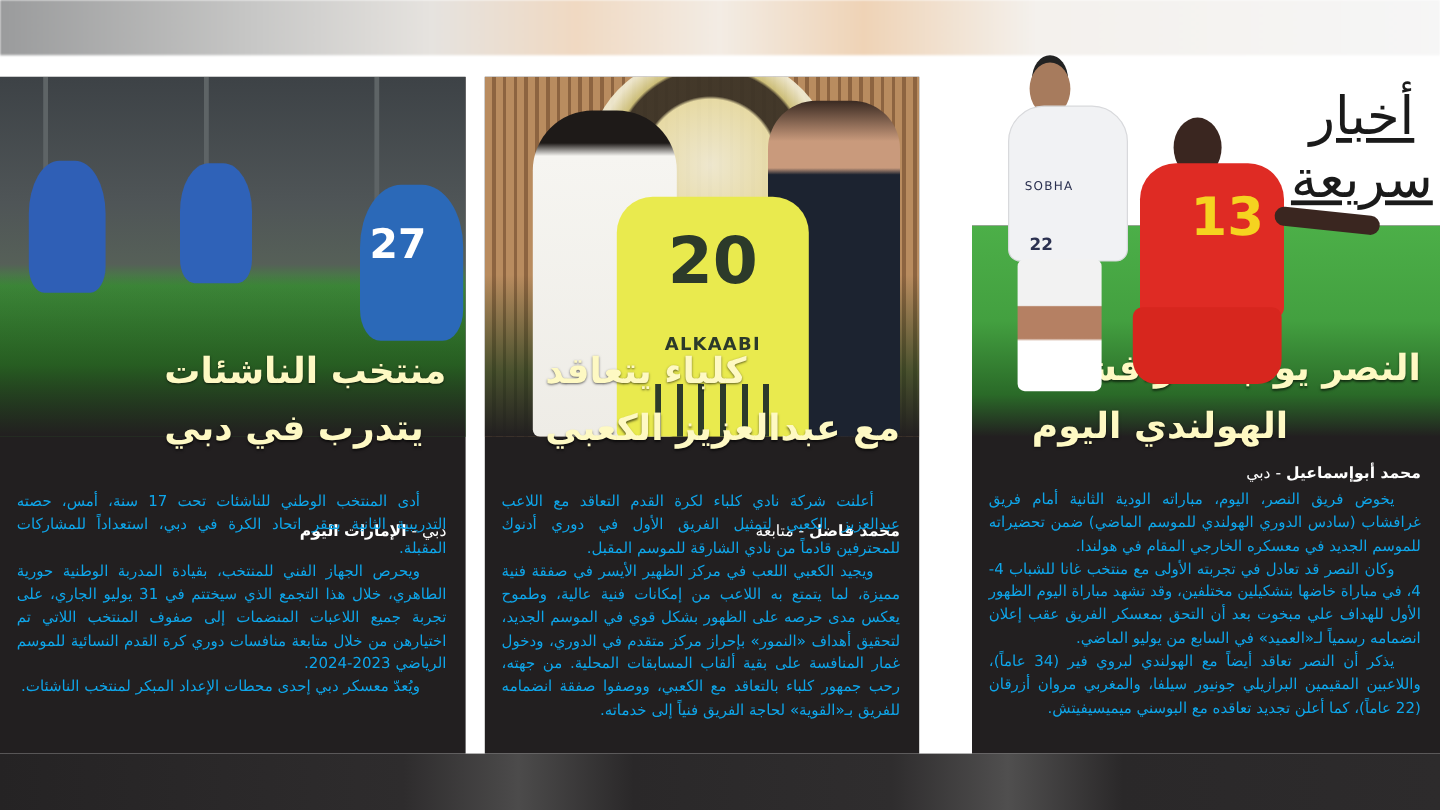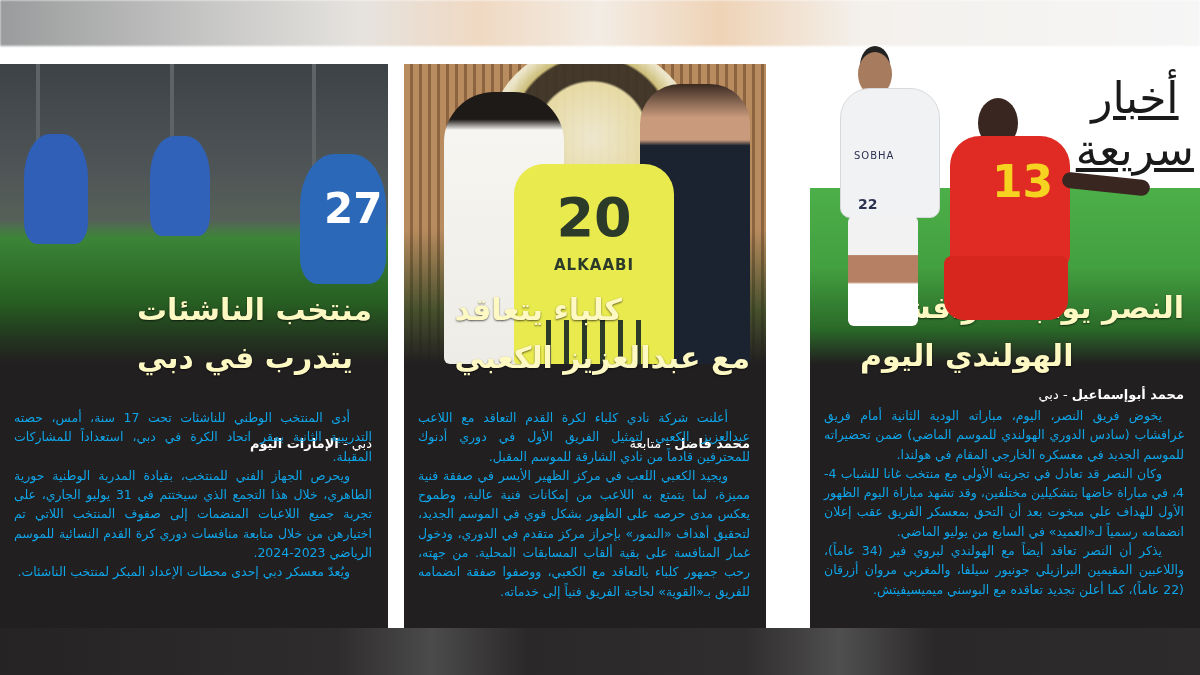--- a/index.html
+++ b/index.html
@@ -60,21 +60,21 @@
     position: absolute; left: 236px; top: 20px; width: 110px; height: 280px;
     background: linear-gradient(180deg, #3a2a22 0%, #c99a7c 12%, #c99a7c 20%, #1c2330 22%, #1c2330 100%);
     border-radius: 40px 40px 6px 6px;
   }
   .jersey {
     position: absolute; left: 110px; top: 100px; width: 160px; height: 200px;
     background: #e9ea4e; border-radius: 30px 30px 4px 4px;
     text-align: center; color: #2c3a2a;
   }
   .jersey-num { display: block; font-size: 54px; font-weight: bold; margin-top: 22px; font-family: "DejaVu Sans", sans-serif; }
-  .jersey-name { display: block; font-size: 15px; font-weight: bold; margin-top: 7px; letter-spacing: 1px; }
+  .jersey-name { display: block; font-size: 15px; font-weight: bold; margin-top: 29px; letter-spacing: 1px; }
   .jersey-stripes {
     position: absolute; left: 32px; bottom: 0; width: 96px; height: 44px;
     background: repeating-linear-gradient(90deg, #2c3a2a 0 5px, transparent 5px 18px);
   }
 
   
   .ph-match {
     background: linear-gradient(180deg, #4caf48 0%, #43a040 45%, #2a6a28 80%, #221f20 100%);
   }
 
@@ -142,21 +142,21 @@
 <div class="top-blur"></div>
 
 <article class="column col-1">
   <div class="photo ph-training">
     <div class="fence-post" style="left:36px"></div>
     <div class="fence-post" style="left:170px"></div>
     <div class="fence-post" style="left:312px"></div>
     <div class="player" style="left:24px;top:70px;width:64px;height:110px;background:#2f5fb6"></div>
     <div class="player" style="left:150px;top:72px;width:60px;height:100px;background:#2f62b8"></div>
     <div class="player" style="left:300px;top:90px;width:86px;height:130px;background:#2b69b8">
-      <span style="position:absolute;left:24px;top:30px;color:#fff;font-size:42px;font-weight:bold">27</span>
+      <span style="position:absolute;left:8px;top:30px;color:#fff;font-size:34px;font-weight:bold">27</span>
     </div>
   </div>
   <h2 class="headline">
     <span>منتخب الناشئات</span><br>
     <span>يتدرب في دبي</span>
   </h2>
   <div class="byline">
     <span>دبي - </span><b>الإمارات اليوم</b>
   </div>
   <div class="body-text">

